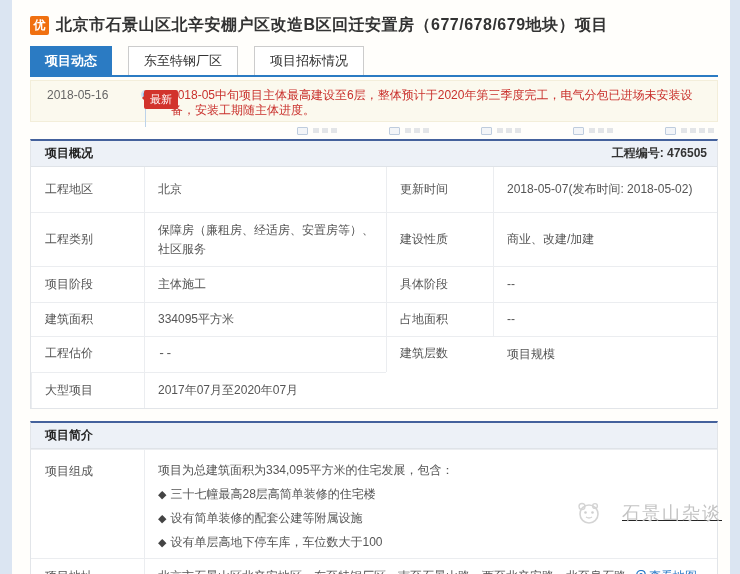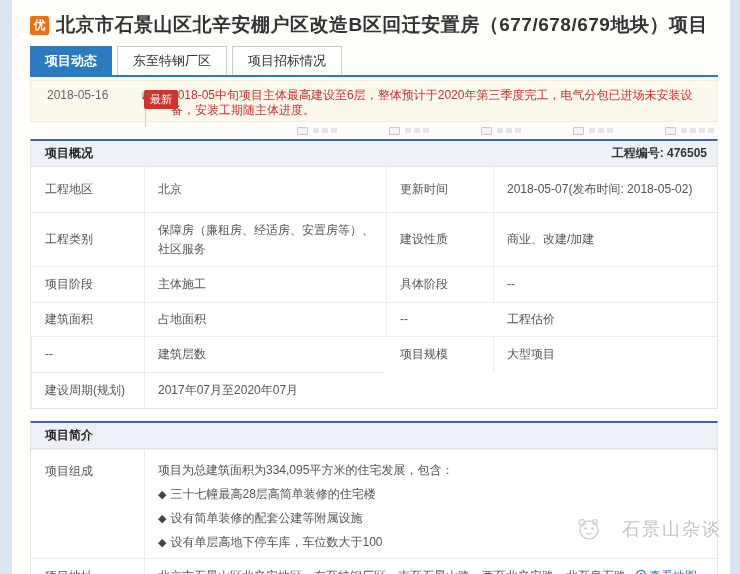--- a/index.html
+++ b/index.html
@@ -6,24 +6,24 @@
   html,body { width:740px; height:574px; overflow:hidden; }
   body { font-family:"Liberation Sans","DejaVu Sans",sans-serif; background:#dbe5f2; }
   .stage { position:relative; width:740px; height:574px; overflow:hidden; background:#dbe5f2; }
   .panel { position:absolute; left:12px; top:0; width:718px; height:574px; background:#fffefb; }
   .inner { margin:0 12px 0 18px; width:688px; }
 
   
   .title-row { display:flex; align-items:center; gap:7px; padding-top:11px; height:39px; }
   .grade-badge { display:inline-flex; align-items:center; justify-content:center;
     width:19px; height:19px; background:#f07010; color:#fff; font-size:12px; font-weight:bold; border-radius:2px; flex:0 0 auto; }
-  .page-title { font-size:19px; font-weight:bold; color:#333; letter-spacing:.5px; white-space:nowrap; }
-
-  
-  .tabs { display:flex; gap:5px; margin-top:7px; height:29px; align-items:flex-end; }
+  .page-title { font-size:16px; font-weight:bold; color:#333; letter-spacing:.5px; white-space:nowrap; }
+
+  
+  .tabs { display:flex; gap:16px; margin-top:7px; height:29px; align-items:flex-end; }
   .tab { display:inline-flex; align-items:center; justify-content:center; height:29px;
     padding:0 15px; font-size:13px; color:#333; background:#fff; border:1px solid #ccc; border-bottom:none; cursor:pointer; }
   .tab.active { background:#2b7bc3; color:#fff; border:none; font-weight:bold; }
   .tab-underline { height:2px; background:#2b7bc3; width:688px; }
 
   
   .news-box { margin-top:3px; height:42px; background:#fbf9ee; border:1px solid #f3eeda; padding:6px 8px 0 16px; position:relative; }
   .news-line { display:flex; align-items:flex-start;gap:12px; }
   .news-date { font-size:12px; color:#666; width:74px; flex:0 0 auto; padding-top:1px; }
   .timeline { position:relative; width:26px; flex:0 0 auto; }
@@ -46,36 +46,36 @@
   .tbl { margin-top:2px; border:1px solid #e2e5e9; border-top:2px solid #44619c; background:#fff; }
   .tbl-head { display:flex; justify-content:space-between; align-items:center; height:26px;
     background:#edf1f7; padding:0 10px 0 14px; border-bottom:1px solid #dfe3e8; }
   .tbl-head .h-title { font-size:12px; font-weight:bold; color:#222; }
   .tbl-head .h-right { font-size:12px; font-weight:bold; color:#333; }
   .grid { display:grid; grid-template-columns:113px 242px 107px 1fr; }
   .cell { font-size:12px; color:#555; border-top:1px solid #ebedf0; display:flex; align-items:center; line-height:19px; }
   .cell.lab { padding-left:14px; border-left:none; }
   .cell.val { padding-left:13px; border-left:1px solid #ebedf0; padding-right:8px; }
   .r1 { min-height:45px; } .r2 { min-height:54px; } .r3 { min-height:36px; }
-  .r4 { min-height:34px; } .r5 { min-height:34px; } .r6 { min-height:36px;text-align:center; }
+  .r4 { min-height:34px; } .r5 { min-height:34px;font-family:Liberation Mono, monospace; } .r6 { min-height:36px;text-align:center; }
   .grid .cell.no-top { border-top:none; }
 
   
   .tbl2 { margin-top:12px; }
   .grid2 { display:grid; grid-template-columns:113px 1fr; }
   .comp-val { display:block; padding:8px 10px 4px 13px; }
   .comp-line { font-size:12px; color:#555; line-height:24px; }
   .bullet { color:#444; margin-right:4px; font-size:11px; }
   .addr-row { min-height:40px; align-items:flex-start !important; padding-top:8px; }
   .addr-flex { display:flex; align-items:center; gap:10px; flex-wrap:nowrap; }
   .map-link { color:#2779c7; font-size:12px; display:inline-flex; align-items:center; gap:3px; cursor:pointer; white-space:nowrap; }
   .pin { width:10px; height:13px; display:inline-block; }
 
   
-  .watermark { position:absolute; right:8px; top:516px; display:flex; align-items:center; gap:18px; opacity:.85; }
+  .watermark { position:absolute; right:8px; top:500px; display:flex; align-items:center; gap:18px; opacity:.85;text-decoration:underline; }
   .wm-logo { width:30px; height:26px; }
   .wm-text { font-size:18px; color:#b9b9b9; letter-spacing:2px; white-space:nowrap; }
 </style>
 </head>
 <body>
 
 <div class="stage">
   <div class="panel">
     <div class="inner">
 
@@ -162,30 +162,30 @@
           <div class="cell val r2">保障房（廉租房、经适房、安置房等）、社区服务</div>
           <div class="cell val r2">建设性质</div>
           <div class="cell val r2">商业、改建/加建</div>
 
           <div class="cell lab r3">项目阶段</div>
           <div class="cell val r3">主体施工</div>
           <div class="cell val r3">具体阶段</div>
           <div class="cell val r3">--</div>
 
           <div class="cell lab r4">建筑面积</div>
+          <div class="cell val r4">334095平方米</div>
           <div class="cell val r4">占地面积</div>
           <div class="cell val r4">--</div>
 
           <div class="cell lab r5">工程估价</div>
           <div class="cell val r5">--</div>
           <div class="cell val r5">建筑层数</div>
 
           <div class="cell lab r6">项目规模</div>
           <div class="cell val r6">大型项目</div>
-          <div class="cell val r6">建设周期(规划)</div>
           <div class="cell val r6">2017年07月至2020年07月</div>
         </div>
       </div>
 
       <div class="tbl tbl2">
         <div class="tbl-head">
           <span class="h-title">项目简介</span>
         </div>
         <div class="grid2">
           <div class="cell lab no-top" style="align-items:flex-start; padding-top:12px;">项目组成</div>

